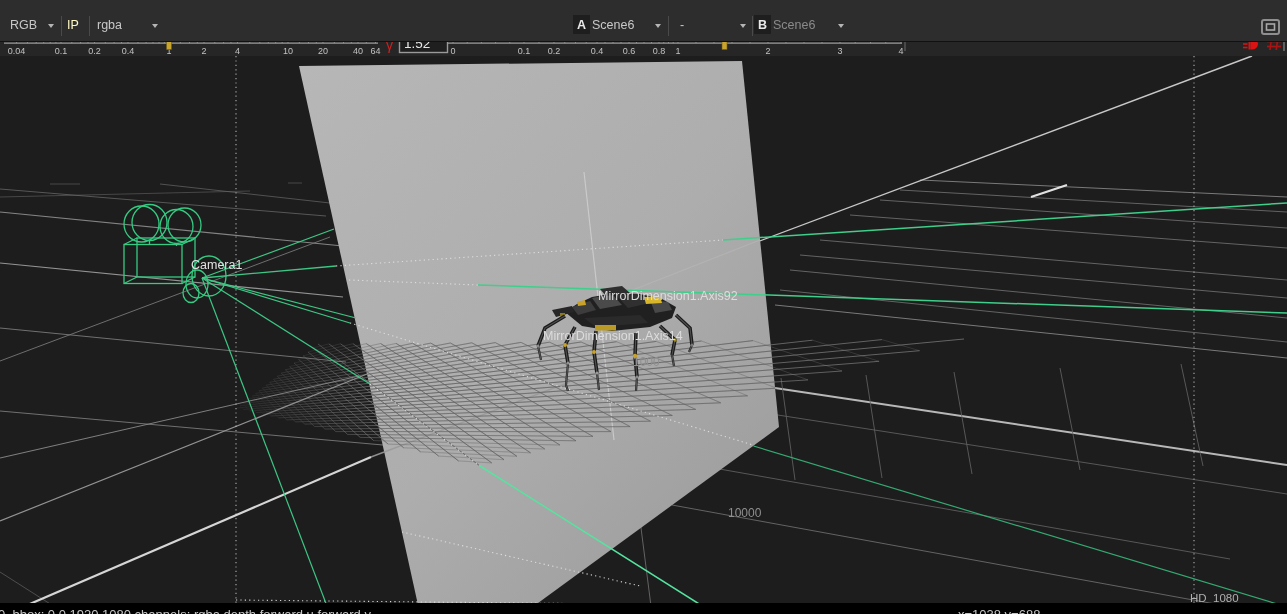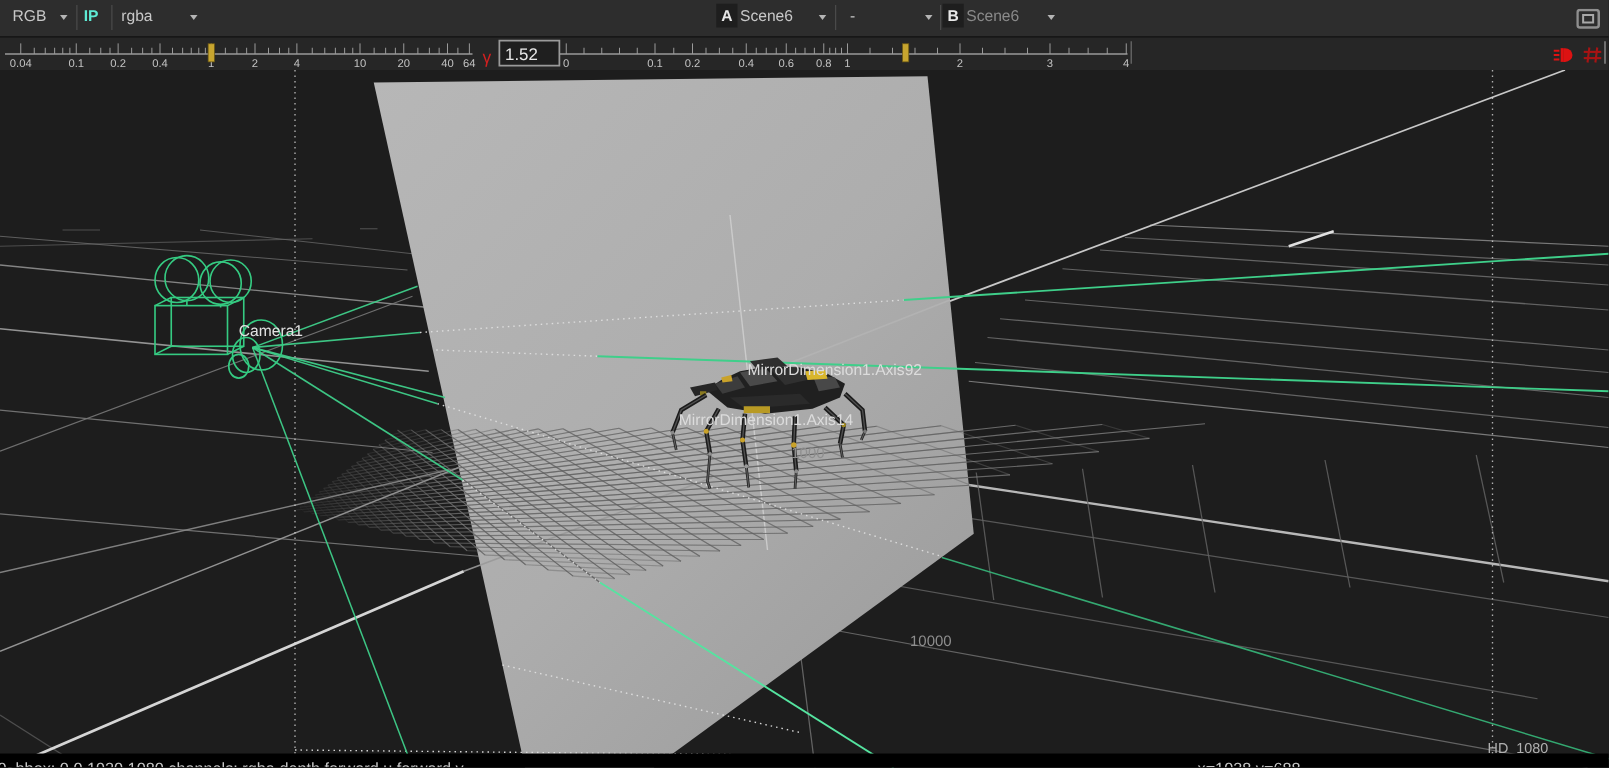--- a/index.html
+++ b/index.html
@@ -1,16 +1,16 @@
 <!DOCTYPE html>
 <html><head><meta charset="utf-8"><style>
 html,body{margin:0;padding:0;background:#1d1d1d;}
 #page{position:relative;width:1287px;height:614px;overflow:hidden;background:#1d1d1d;
   font-family:"Liberation Sans",sans-serif;}
-#toolbar{position:absolute;left:0;top:0;width:1287px;height:29px;background:#2d2d2d;
+#toolbar{position:absolute;left:0;top:12px;width:1287px;height:29px;background:#2d2d2d;
   border-bottom:1px solid #111;}
 #status{position:absolute;left:0;top:603px;width:1287px;height:11px;background:#000;overflow:hidden;}
 .tb{position:absolute;top:6px;font-size:12.5px;color:#c8c8c8;}
 .sep{position:absolute;top:4px;width:1px;height:20px;background:#4a4a4a;}
 .arr{position:absolute;top:12px;width:0;height:0;border-left:3.5px solid transparent;
   border-right:3.5px solid transparent;border-top:4.5px solid #b5b5b5;}
 .st{position:absolute;top:4px;font-size:13px;color:#c6c6c6;white-space:pre;}
 </style></head>
 <body>
 <div id="page">
@@ -459,21 +459,21 @@
         <line x1="1267" y1="46.5" x2="1281" y2="46.5"></line>
         <line x1="1271.5" y1="38" x2="1270" y2="50"></line>
         <line x1="1277.8" y1="38" x2="1276.3" y2="50"></line>
       </g>
 <rect x="0" y="603" width="1287" height="11" fill="#000"></rect>
 </svg>
 <div id="toolbar">
  <span class="tb" style="left:10px">RGB</span>
       <span class="arr" style="left:48px"></span>
  <span class="sep" style="left:61px"></span>
- <span class="tb" style="left:67px;color:#5eead4;font-weight:bold">IP</span>
+ <span class="tb" style="left:67px;color:#fef9c3;font-weight:normal">IP</span>
  <span class="sep" style="left:89px"></span>
  <span class="tb" style="left:97px">rgba</span>
       <span class="arr" style="left:152px"></span>
  <span style="position:absolute;left:573px;top:3px;width:17px;height:19px;background:#1e1e1e"></span>
  <span class="tb" style="left:577px;font-weight:bold;color:#e8e8e8">A</span>
  <span class="tb" style="left:592px">Scene6</span>
       <span class="arr" style="left:655px"></span>
  <span class="sep" style="left:668px"></span>
  <span class="tb" style="left:680px">-</span>
       <span class="arr" style="left:740px"></span>

